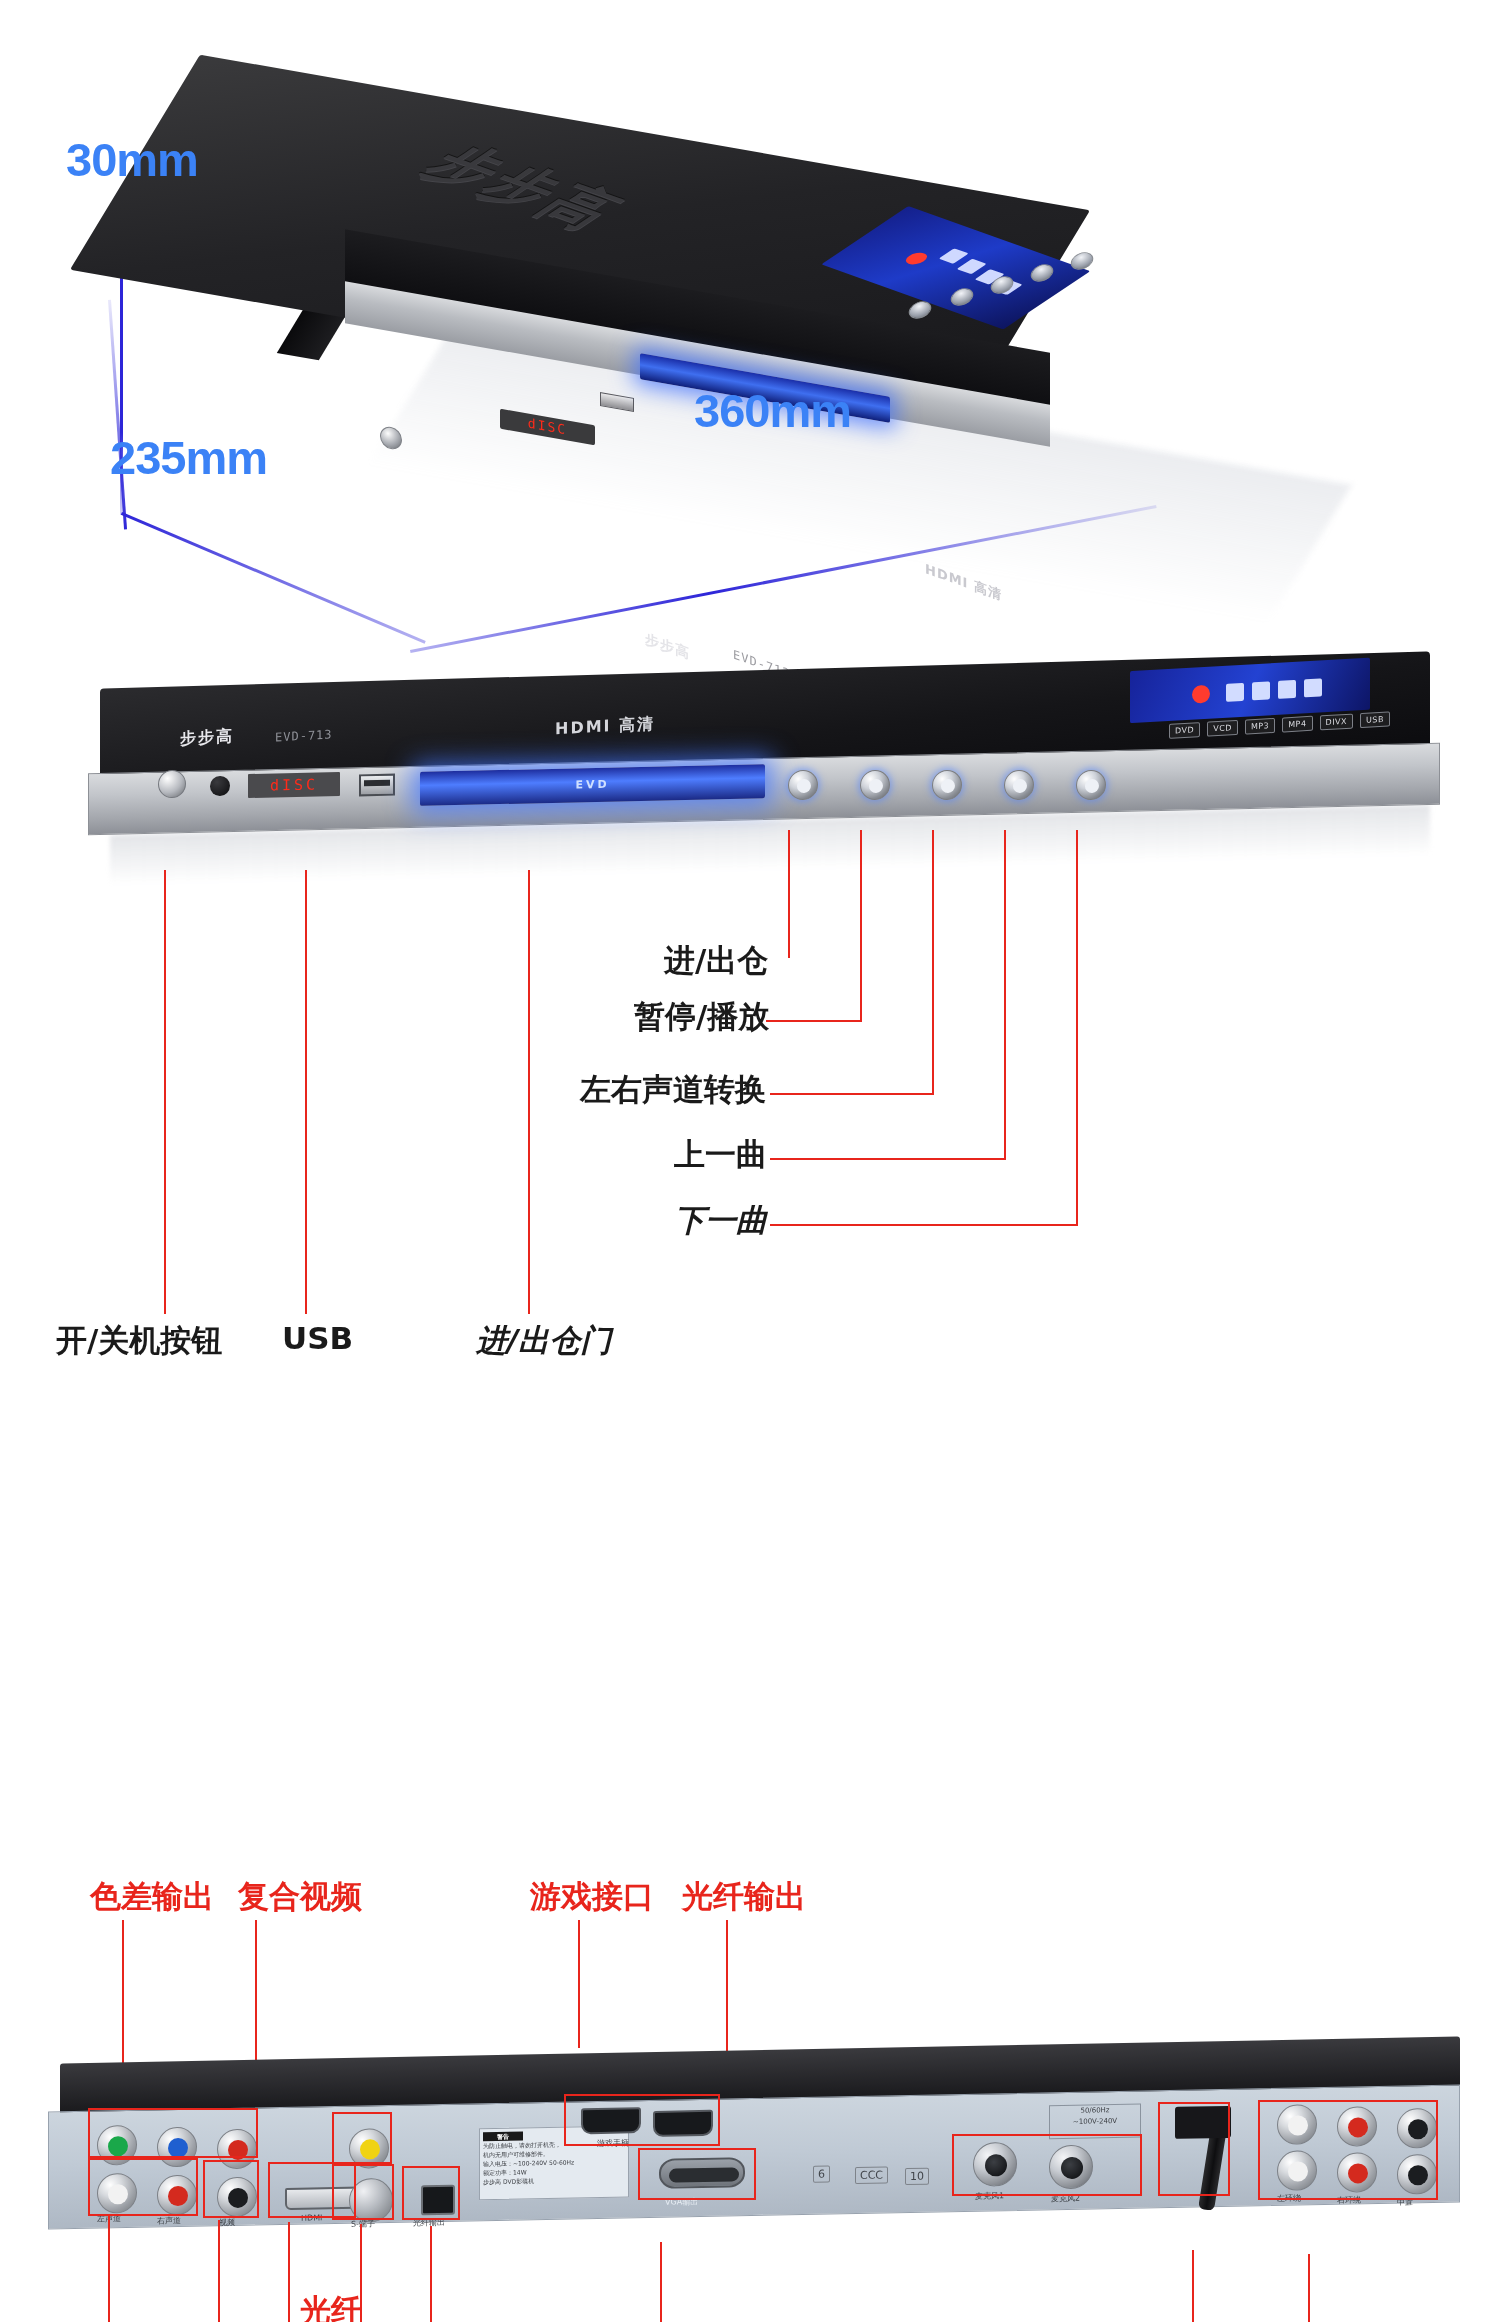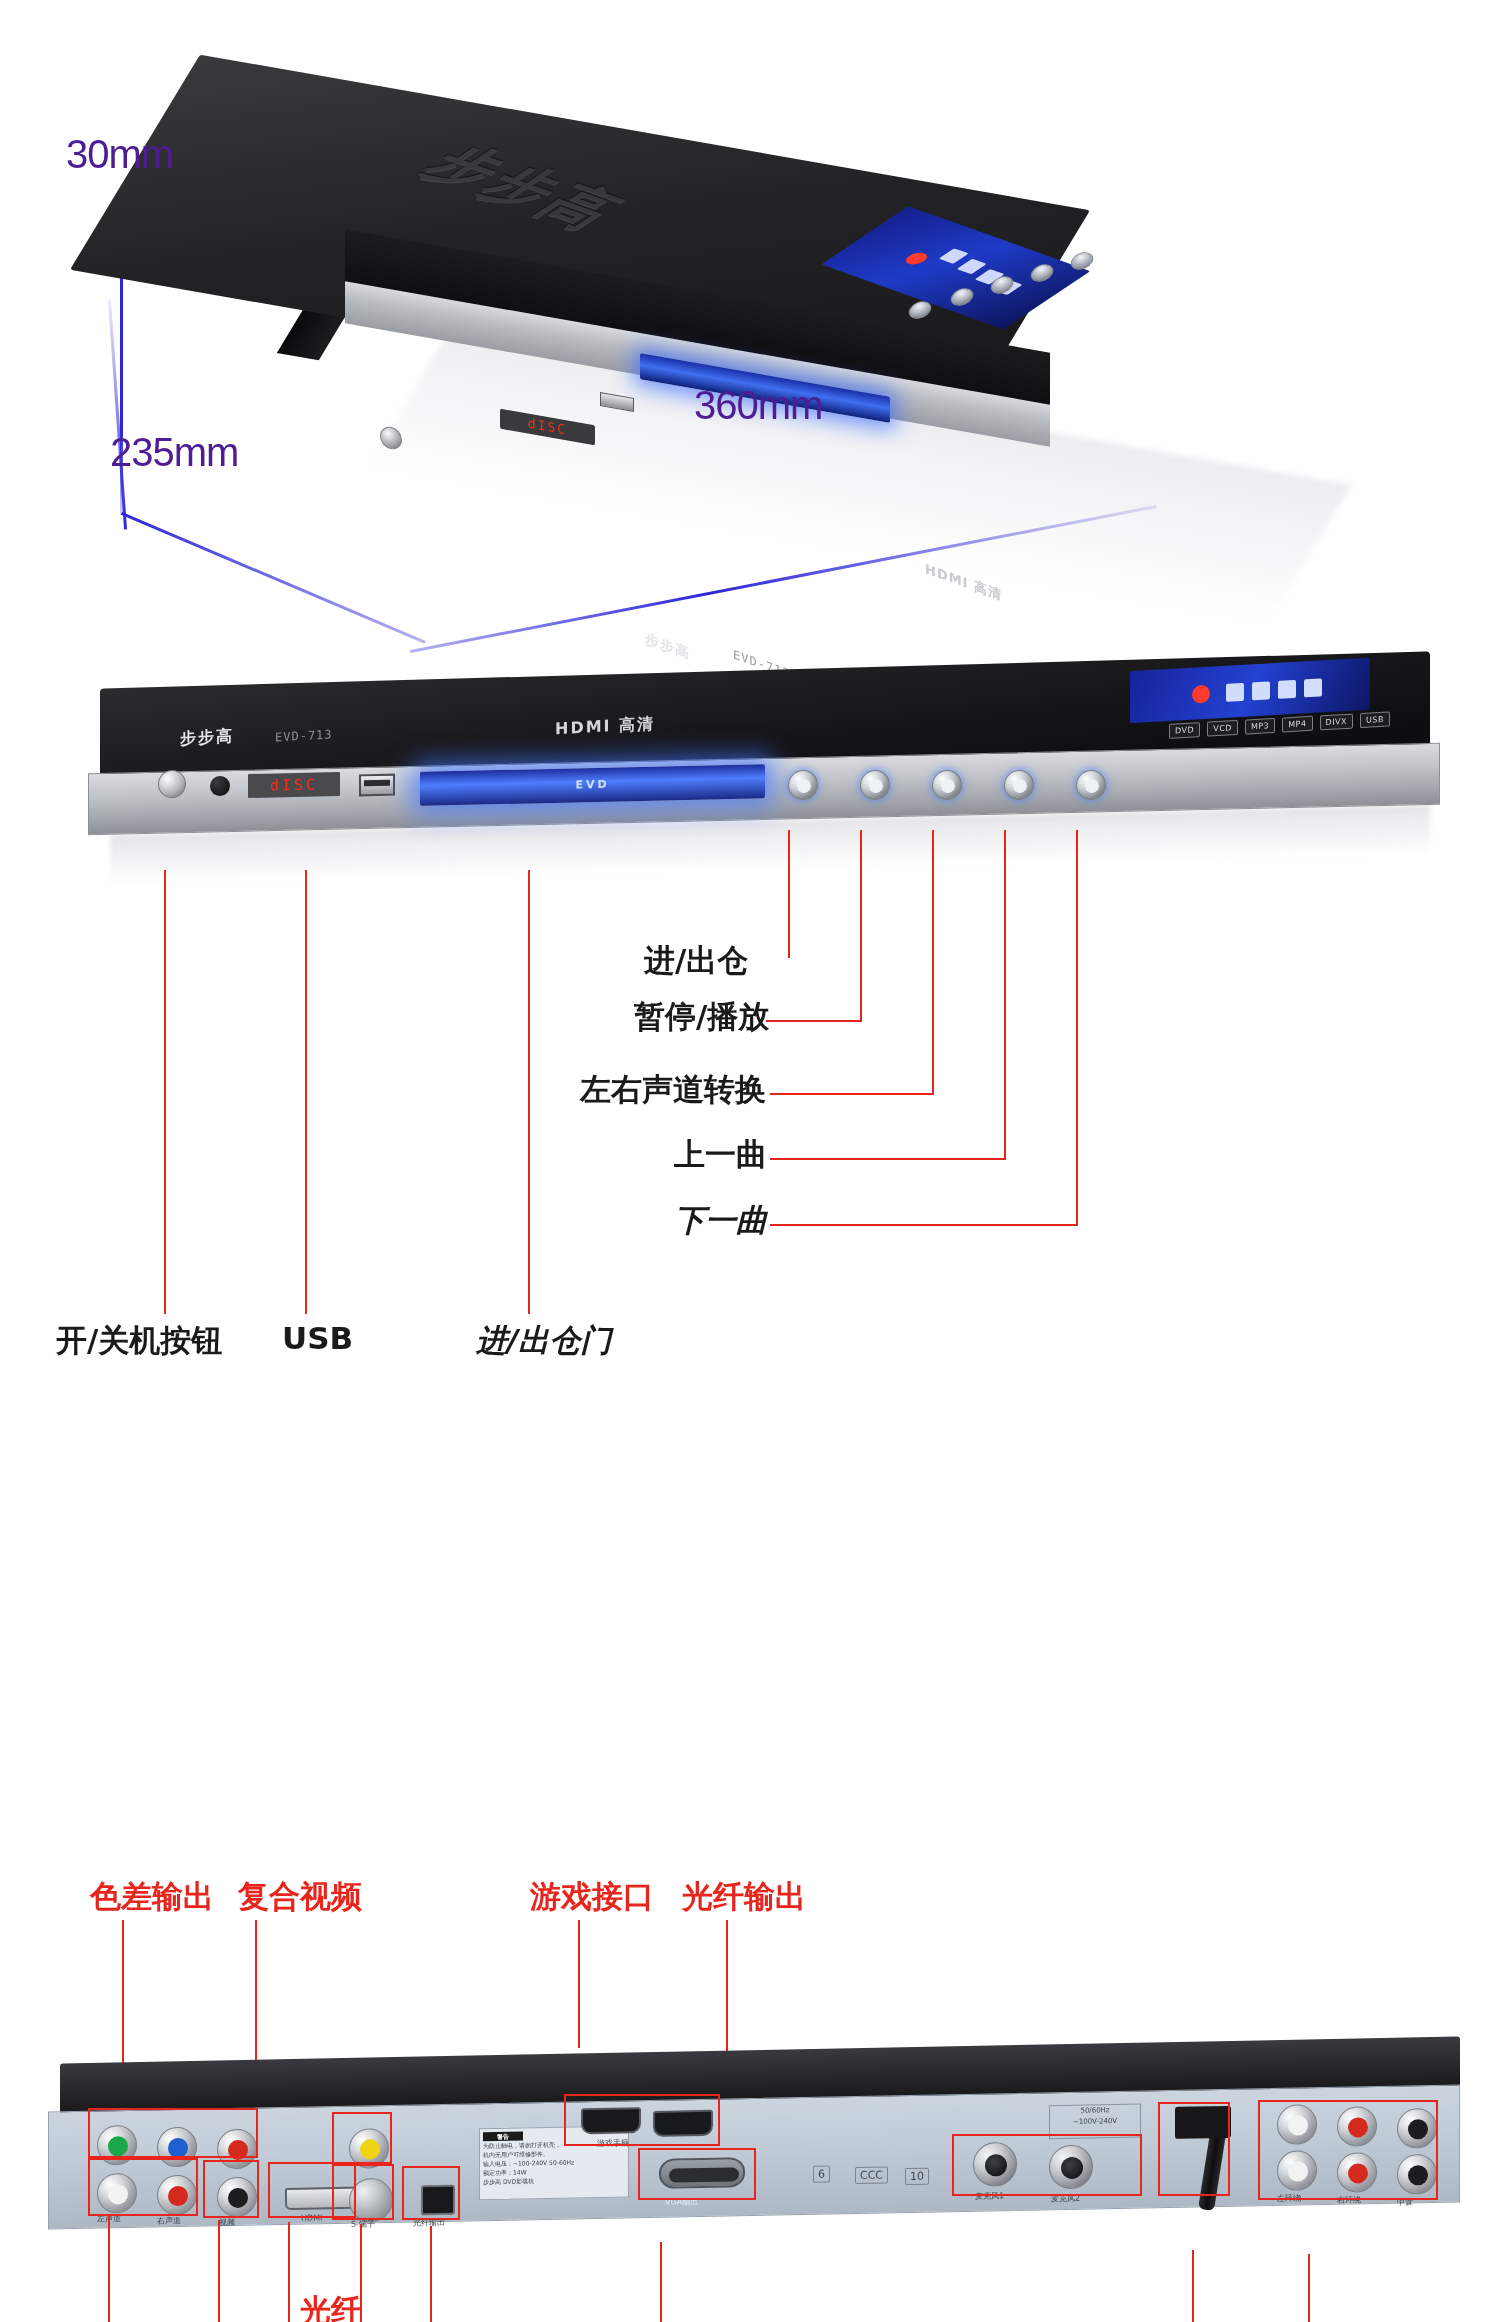--- a/index.html
+++ b/index.html
@@ -7,21 +7,21 @@
     width: 1500px; height: 2322px;
     background: #ffffff;
     font-family: "Liberation Sans", "DejaVu Sans", sans-serif;
     overflow: hidden;
   }
   #page { position: relative; width: 1500px; height: 2322px; background:#fff; }
 
   
   .abs { position: absolute; }
   .dim-label {
-    font-size: 40px; font-weight: 400; color: #4c1d95;
+    font-size: 47px; font-weight: 700; color: #3b82f6;
     font-family: "Liberation Sans", sans-serif;
     letter-spacing: -1px; white-space: nowrap;
   }
   .cn-label {
     font-size: 31px; font-weight: 700; color: #1a1a1a;
     font-family: "DejaVu Sans", sans-serif; white-space: nowrap;
   }
   .red-label {
     font-size: 31px; font-weight: 700; color: #e8251c;
     font-family: "DejaVu Sans", sans-serif; white-space: nowrap;
@@ -404,21 +404,21 @@
     <div class="cn-label abs" style="left:56px; top:680px;">开/关机按钮</div>
     <div class="leader leader-v" style="left:164px; top:322px; height:352px;"></div>
 
     <div class="leader leader-v" style="left:305px; top:230px; height:444px;"></div>
     <div class="cn-label abs" style="left:282px; top:680px;">USB</div>
 
     <div class="leader leader-v" style="left:528px; top:230px; height:444px;"></div>
     <div class="cn-label abs" style="left:476px; top:680px;font-style:italic;">进/出仓门</div>
 
     <div class="leader leader-v" style="left:788px; top:190px; height:128px;"></div>
-    <div class="cn-label abs" style="left:644px; top:300px;">进/出仓</div>
+    <div class="cn-label abs" style="left:664px; top:300px;">进/出仓</div>
 
     <div class="leader leader-v" style="left:860px; top:190px; height:192px;"></div>
     <div class="leader leader-h" style="left:766px; top:380px; width:96px;"></div>
     <div class="cn-label abs" style="left:634px; top:356px;">暂停/播放</div>
 
     <div class="leader leader-v" style="left:932px; top:190px; height:265px;"></div>
     <div class="leader leader-h" style="left:770px; top:453px; width:164px;"></div>
     <div class="cn-label abs" style="left:580px; top:429px;">左右声道转换</div>
 
     <div class="leader leader-v" style="left:1004px; top:190px; height:330px;"></div>

